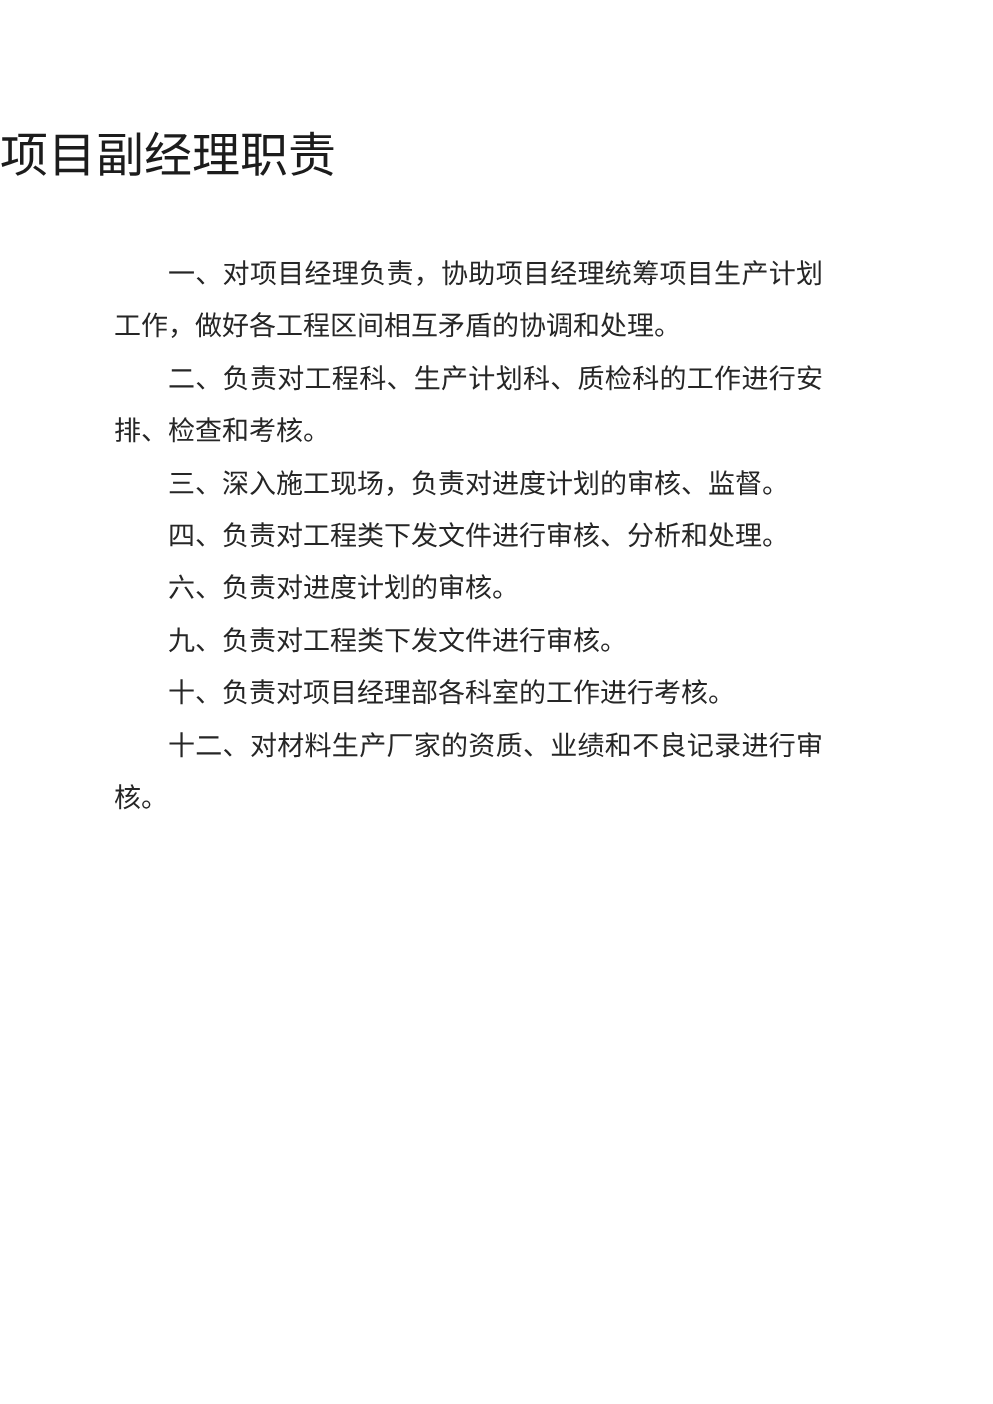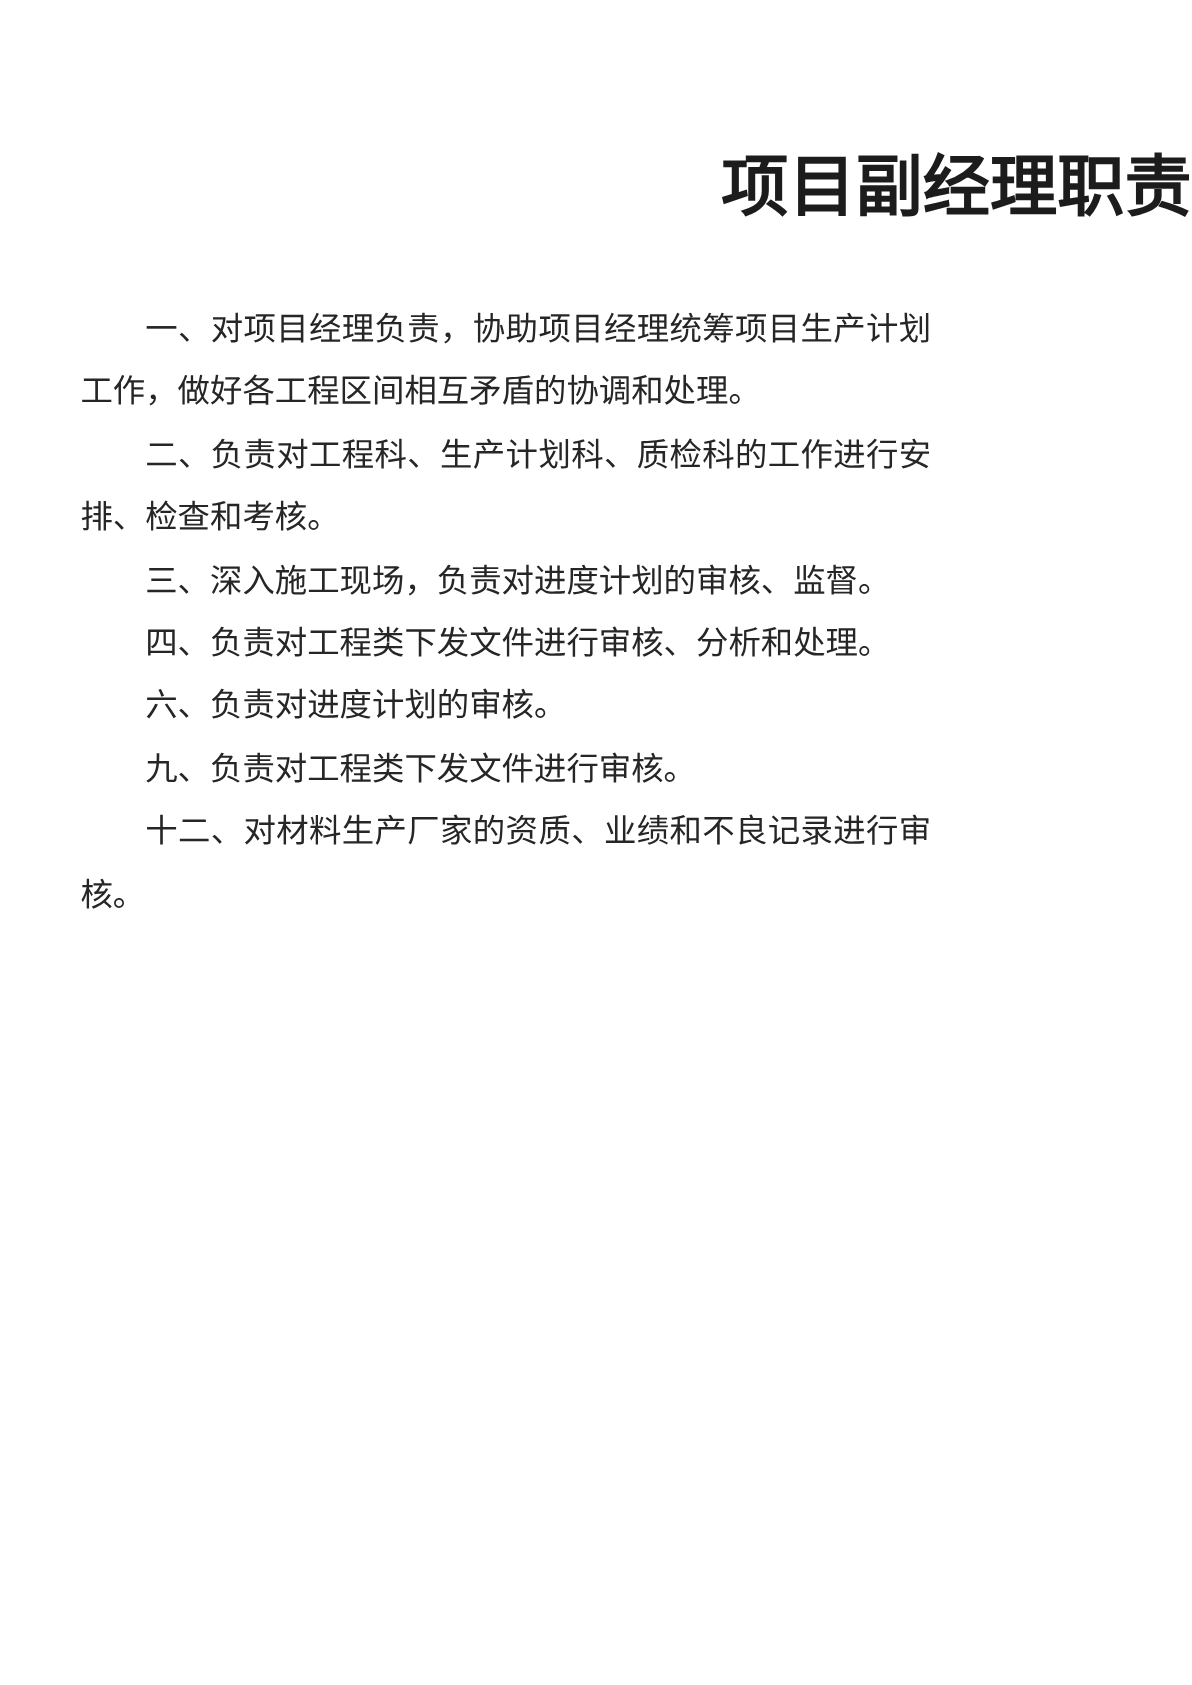--- a/index.html
+++ b/index.html
@@ -13,29 +13,29 @@
     height: 1404px;
     margin: 0 auto;
     background: #ffffff;
     overflow: hidden;
     box-sizing: border-box;
   }
   .doc-title {
     margin: 0;
     padding-top: 126px;
     font-family: "Liberation Sans", sans-serif;
-    font-weight: bold;
-    font-size: 56px;
+    font-weight: normal;
+    font-size: 48px;
     line-height: 60px;
     letter-spacing: 0px;
-    text-align: right;
+    text-align: left;
     color: #1c1c1c;
   }
   .doc-body {
-    margin: 62px 141px 0 67px;
+    margin: 62px 141px 0 114px;
     width: 709px;
     font-family: "Liberation Serif", serif;
     font-size: 27px;
     line-height: 52.4px;
     color: #262626;
     text-align: justify;
   }
   .doc-body .para {
     margin: 0;
     padding: 0;
@@ -48,15 +48,16 @@
 
 <div class="page">
   <h1 class="doc-title">项目副经理职责</h1>
   <div class="doc-body">
       <p class="para">一、对项目经理负责，协助项目经理统筹项目生产计划工作，做好各工程区间相互矛盾的协调和处理。</p>
       <p class="para">二、负责对工程科、生产计划科、质检科的工作进行安排、检查和考核。</p>
       <p class="para">三、深入施工现场，负责对进度计划的审核、监督。</p>
       <p class="para">四、负责对工程类下发文件进行审核、分析和处理。</p>
       <p class="para">六、负责对进度计划的审核。</p>
       <p class="para">九、负责对工程类下发文件进行审核。</p>
+      <p class="para">十、负责对项目经理部各科室的工作进行考核。</p>
       <p class="para">十二、对材料生产厂家的资质、业绩和不良记录进行审核。</p>
     </div>
 </div>
 
 </body></html>

